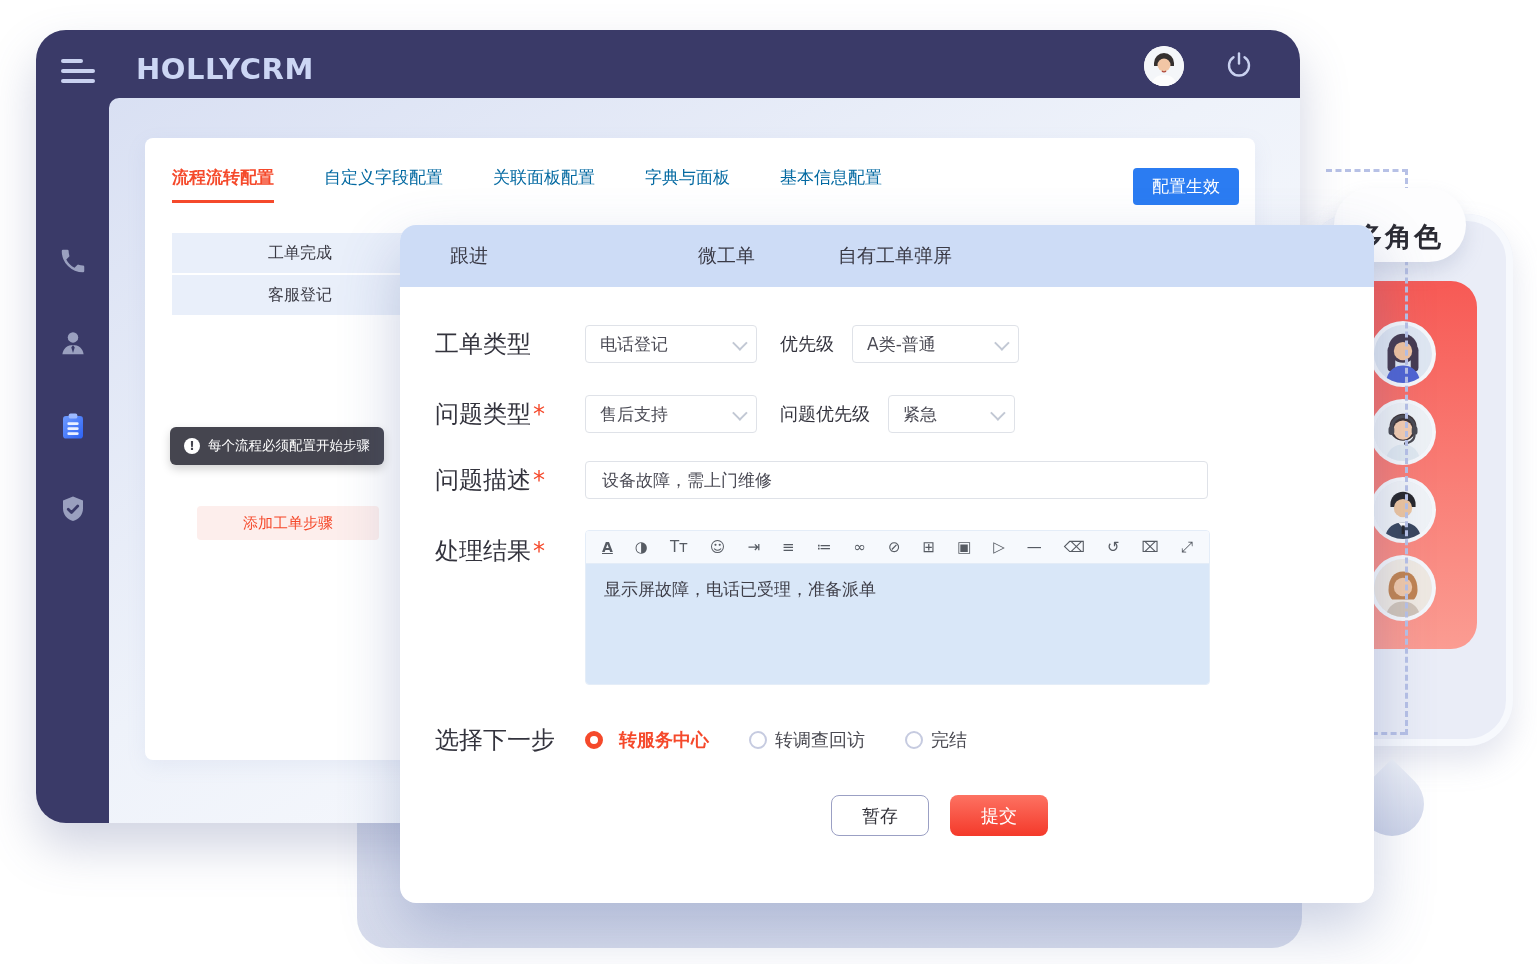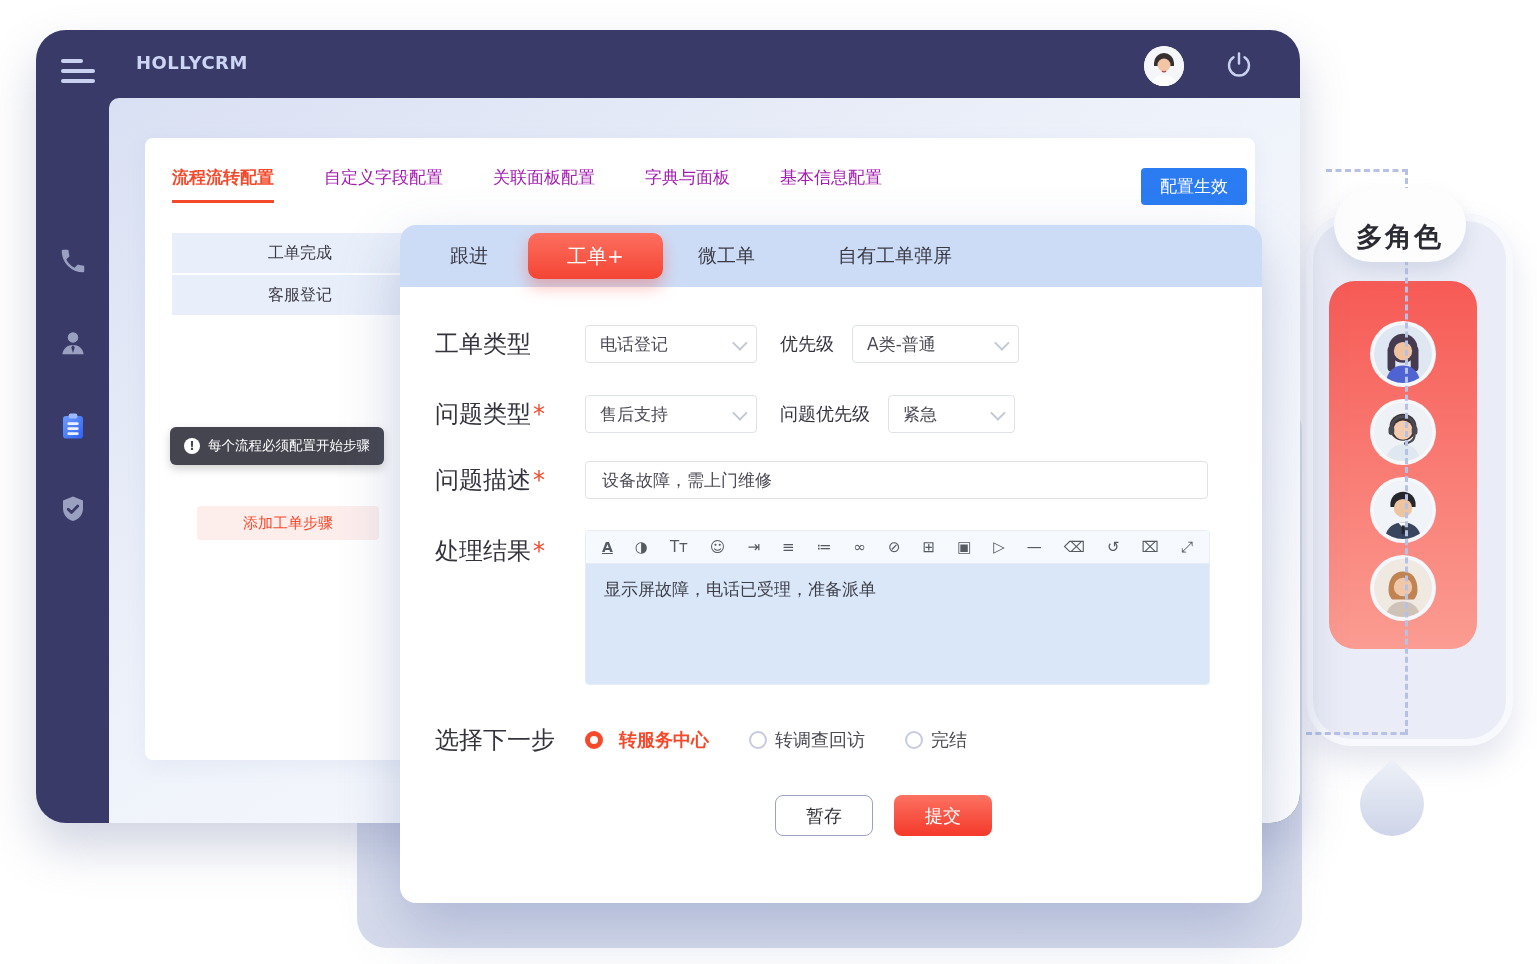--- a/index.html
+++ b/index.html
@@ -18,43 +18,43 @@
   .cloud{position:absolute;left:1334px;top:188px;width:132px;height:74px;background:#fdfdfe;border-radius:48px;box-shadow:0 10px 18px rgba(150,160,190,.28);z-index:8;}
   .role-label{position:absolute;left:1356px;top:219px;font-size:27px;font-weight:700;color:#2b2b33;z-index:9;letter-spacing:2px;}
   .teardrop{position:absolute;left:1360px;top:772px;width:64px;height:64px;background:linear-gradient(135deg,#eef1f8,#c9d0e6);border-radius:0 50% 50% 50%;transform:rotate(45deg);z-index:6;}
 
   
   .app-window{position:absolute;left:36px;top:30px;width:1264px;height:793px;background:#3a3a68;border-radius:30px;overflow:hidden;box-shadow:0 24px 48px rgba(90,100,150,.28);z-index:10;}
   .hamburger{position:absolute;left:25px;top:29px;width:34px;cursor:pointer;}
   .hamburger .bar{height:4px;border-radius:2px;background:#c9d1f0;margin-bottom:6px;}
   .hamburger .bar.short{width:22px;}
   .hamburger .bar.long{width:34px;}
-  .brand{position:absolute;left:100px;top:22px;font-size:18px;font-weight:700;letter-spacing:.5px;color:#ccd6f4;}
+  .brand{position:absolute;left:100px;top:22px;font-size:29px;font-weight:700;letter-spacing:.5px;color:#ccd6f4;}
   .topbar-avatar{position:absolute;left:1108px;top:16px;width:40px;height:40px;border-radius:50%;background:#fff;overflow:hidden;}
   .topbar-avatar svg{display:block;width:100%;height:100%;}
   .power-btn{position:absolute;left:1188px;top:20px;width:30px;height:30px;}
   .side-icon{position:absolute;left:22px;width:30px;height:30px;}
   .app-body{position:absolute;left:73px;top:68px;right:0;bottom:0;background:linear-gradient(150deg,#d9e0f3 0%,#eef2fa 45%,#ffffff 100%);border-radius:10px 0 26px 0;}
 
   
   .content-card{position:absolute;left:36px;top:40px;width:1110px;height:622px;background:#fff;border-radius:8px;box-shadow:0 6px 20px rgba(130,150,200,.10);}
   .config-tabs{position:absolute;left:27px;top:28px;display:flex;gap:50px;}
-  .config-tab{font-size:17px;color:#a21caf;padding-bottom:11px;cursor:pointer;white-space:nowrap;}
+  .config-tab{font-size:17px;color:#0369a1;padding-bottom:11px;cursor:pointer;white-space:nowrap;}
   .config-tab.active{color:var(--accent-red,#f5492b);font-weight:700;border-bottom:3px solid var(--accent-red,#f5492b);}
-  .apply-btn{position:absolute;right:8px;top:30px;width:106px;height:37px;background:var(--accent-blue,#2b7cf2);color:#fff;font-size:17px;border:none;border-radius:4px;display:flex;align-items:center;justify-content:center;cursor:pointer;}
+  .apply-btn{position:absolute;right:16px;top:30px;width:106px;height:37px;background:var(--accent-blue,#2b7cf2);color:#fff;font-size:17px;border:none;border-radius:4px;display:flex;align-items:center;justify-content:center;cursor:pointer;}
   .flow-list{position:absolute;left:27px;top:95px;width:256px;}
   .flow-row{height:40px;background:#e9effa;display:flex;align-items:center;justify-content:center;font-size:16px;color:#3a3a44;cursor:pointer;}
   .flow-row + .flow-row{border-top:2px solid #fff;}
   .notice{position:absolute;left:25px;top:289px;height:38px;padding:0 14px;background:#45454f;border-radius:6px;display:inline-flex;align-items:center;gap:8px;box-shadow:0 4px 10px rgba(0,0,0,.18);}
   .notice .warn{width:16px;height:16px;border-radius:50%;background:#fff;color:#45454f;font-size:12px;font-weight:700;display:flex;align-items:center;justify-content:center;flex:none;}
   .notice .txt{color:#fff;font-size:13.5px;white-space:nowrap;}
   .add-step-btn{position:absolute;left:52px;top:368px;width:182px;height:34px;background:#fdeeec;border:none;border-radius:4px;color:var(--accent-red,#f5492b);font-size:15px;display:flex;align-items:center;justify-content:center;cursor:pointer;}
 
   
-  .modal{position:absolute;left:400px;top:225px;width:862px;height:678px;background:#fff;border-radius:16px;box-shadow:0 26px 60px rgba(80,100,160,.30);z-index:20;}
+  .modal{position:absolute;left:400px;top:225px;width:974px;height:678px;background:#fff;border-radius:16px;box-shadow:0 26px 60px rgba(80,100,160,.30);z-index:20;}
   .modal-tabs{position:relative;height:62px;background:var(--modal-tabbar,#cddcf6);border-radius:16px 16px 0 0;}
   .mtab{position:absolute;top:50%;transform:translateY(-50%);font-size:19px;color:#3a3a46;cursor:pointer;white-space:nowrap;}
   .mtab-pill{position:absolute;left:128px;top:8px;width:135px;height:46px;border-radius:10px;background:linear-gradient(180deg,#fd6f5f,#f44434);color:#fff;font-size:20px;display:flex;align-items:center;justify-content:center;box-shadow:0 8px 16px rgba(246,70,50,.35);cursor:pointer;}
   .modal-form{position:relative;padding:38px 0 0 35px;}
   .frow{display:flex;align-items:center;}
   .flabel{width:150px;font-size:24px;color:#33333d;flex:none;}
   .star{color:var(--accent-red,#f5492b);margin-left:2px;}
   .select-box{height:38px;background:#fff;border:1px solid #dfe2e8;border-radius:4px;display:flex;align-items:center;padding:0 12px 0 14px;box-sizing:border-box;font-size:17px;color:#4b4b55;cursor:pointer;}
   .select-box .val{flex:1;white-space:nowrap;overflow:hidden;}
   .chev{width:9px;height:9px;border-right:2px solid #c2c8d4;border-bottom:2px solid #c2c8d4;transform:rotate(45deg) translateY(-2px);flex:none;}
@@ -224,21 +224,20 @@
         </div>
 
         <button class="add-step-btn" data-name="add-work-order-step-button">添加工单步骤</button>
       </div>
     </div>
   </div>
 
   <div class="modal" data-name="work-order-modal">
     <div class="modal-tabs" data-name="modal-tab-bar">
       <div class="mtab" style="left:50px" data-name="modal-tab-follow-up">跟进</div>
-      <div class="mtab-pill" data-name="modal-tab-work-order-active">工单+</div>
       <div class="mtab" style="left:298px" data-name="modal-tab-micro-work-order">微工单</div>
       <div class="mtab" style="left:438px" data-name="modal-tab-own-popup">自有工单弹屏</div>
     </div>
 
     <div class="modal-form" data-name="work-order-form">
 
       <div class="frow mb32">
         <div class="flabel" data-name="field-label-work-order-type"><span>工单类型</span></div>
         <div class="select-box w172" data-name="work-order-type-select">
           <span class="val">电话登记</span>

